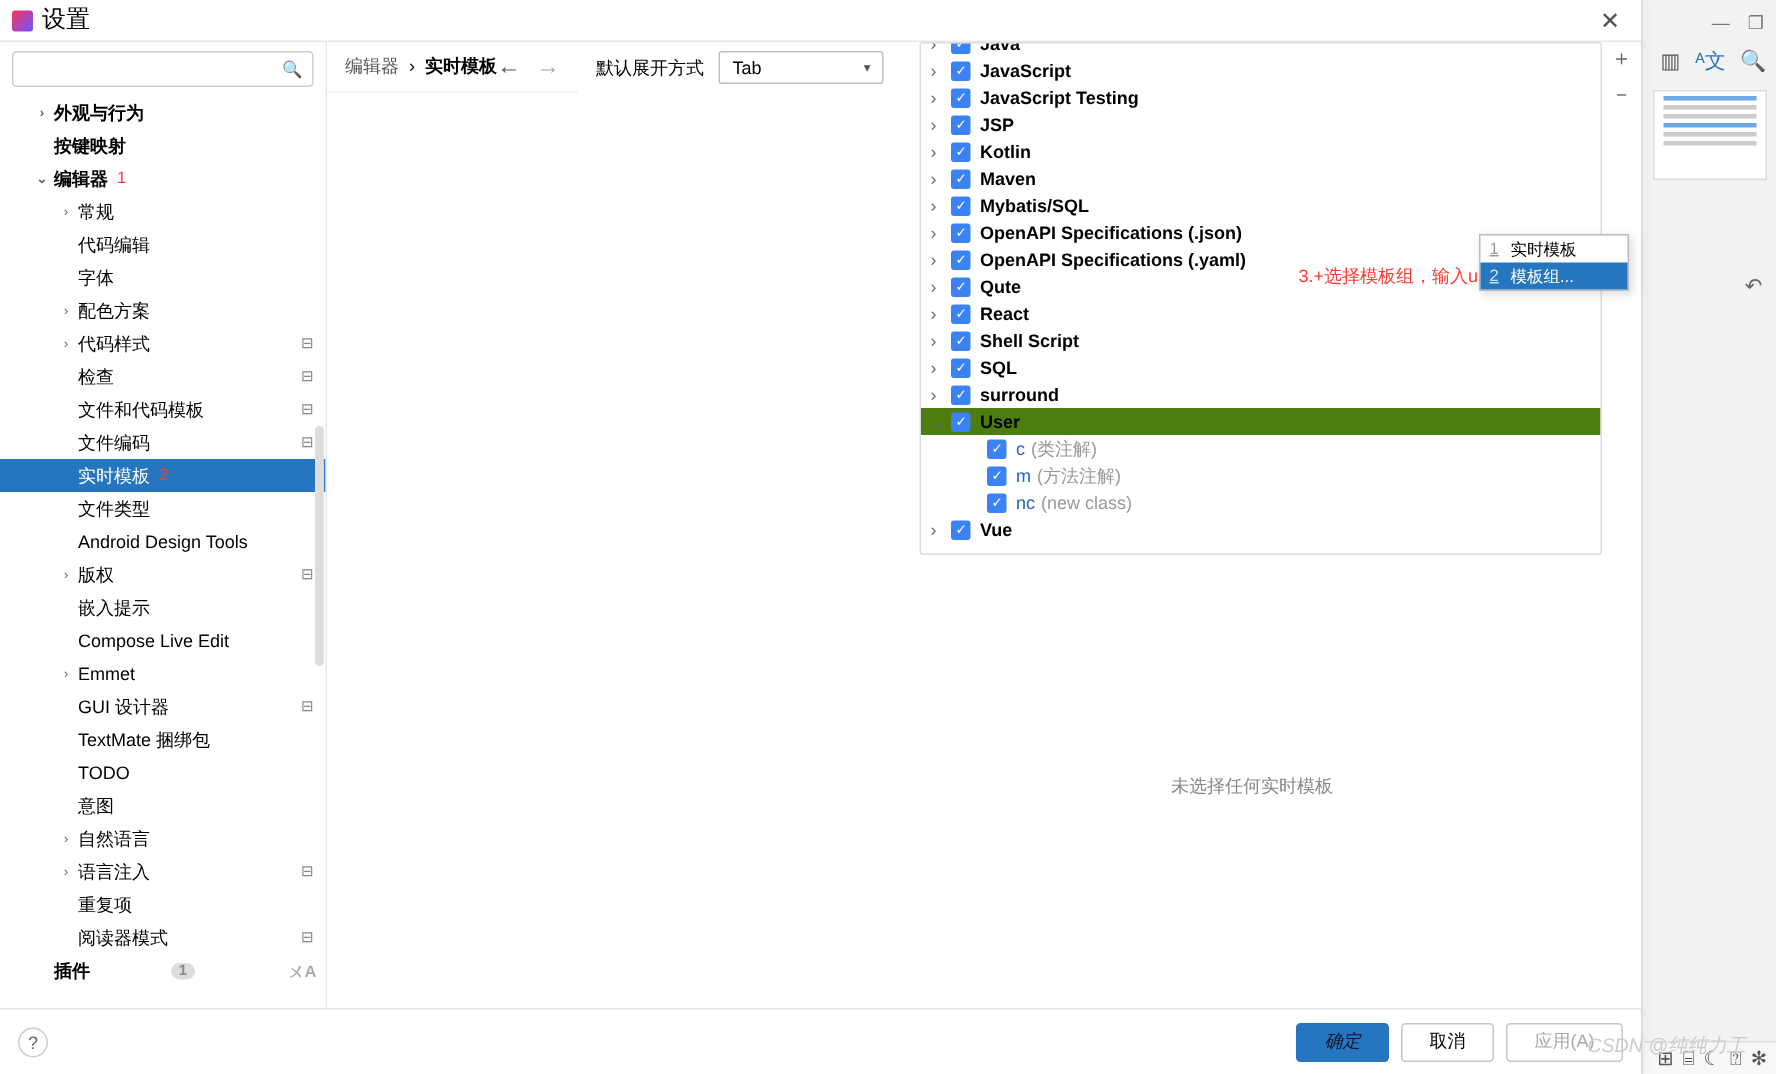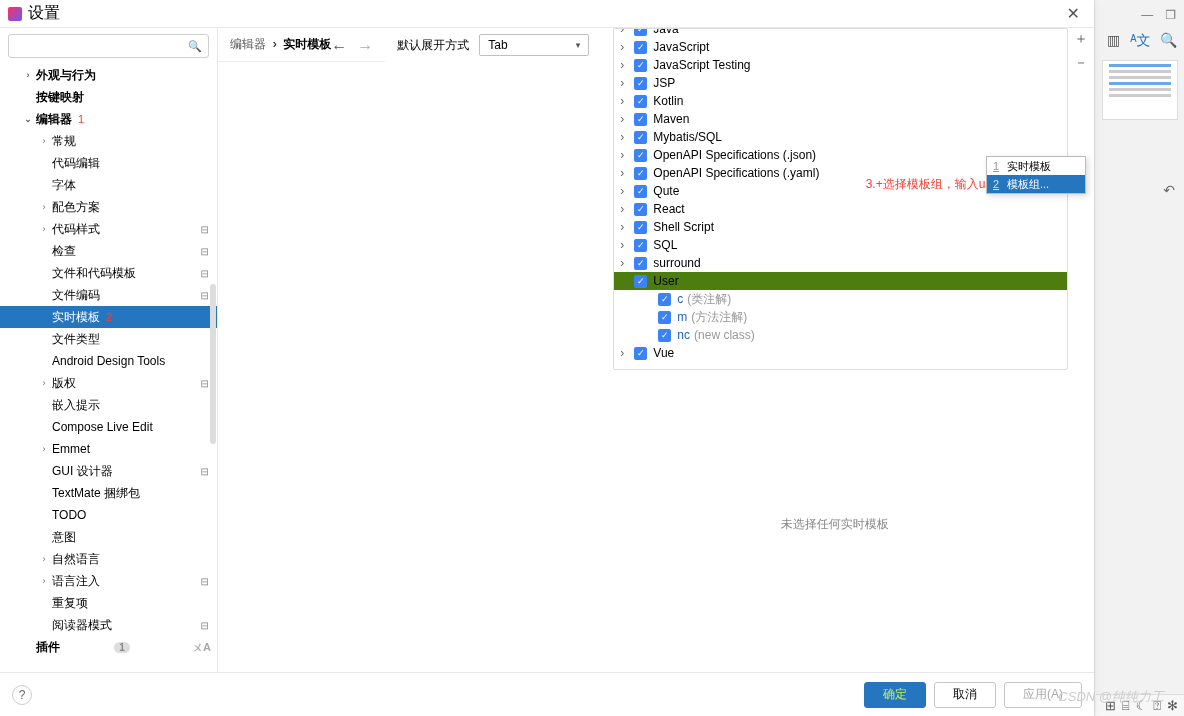--- a/index.html
+++ b/index.html
@@ -58,36 +58,36 @@
 
 .templates-panel { flex: 1; display: flex; position: relative; padding: 0 0 0 12px; }
 .template-tree { flex: 1; border: 1px solid #ddd; border-radius: 2px; overflow: auto; max-height: 342px; }
 .tpl-row { display: flex; align-items: center; height: 18px; padding-left: 6px; font-size: 12px; }
 .tpl-row.sub { padding-left: 42px; }
 .tpl-row .arrow { width: 12px; color: #666; font-size: 9px; }
 .tpl-row .arrow.down::before { content: "⌄"; font-size: 12px; }
 .tpl-row .arrow.right::before { content: "›"; font-size: 12px; }
 .tpl-row .cb { width: 13px; height: 13px; background: #3b82f6; border-radius: 2px; margin: 0 6px 0 2px; display: flex; align-items: center; justify-content: center; }
 .tpl-row .cb::after { content: "✓"; color: #fff; font-size: 9px; line-height: 1; }
-.tpl-row .name { font-weight: normal; text-align: center; }
+.tpl-row .name { font-weight: bold; text-align: center; }
 .tpl-row .abbr { color: #2561c9; font-weight: normal; margin-right: 4px; }
 .tpl-row .desc { color: #999; }
 .tpl-row.selected { background: #4d7c0f; }
 
 .side-buttons { width: 26px; display: flex; flex-direction: column; align-items: center; padding-top: 2px; gap: 6px; }
 .side-buttons .sb { width: 18px; height: 18px; color: #666; font-size: 14px; text-align: center; cursor: pointer; }
 
 .placeholder { position: absolute; left: 0; right: 26px; top: 348px; bottom: 0; display: flex; align-items: center; justify-content: center; color: #888; font-size: 12px; font-family: Liberation Mono, monospace; }
 
 .hint3 { position: absolute; right: 20px; top: 148px; color: #ff3b30; font-size: 12px; }
 
 .buttons-row { height: 44px; border-top: 1px solid #e8e8e8; display: flex; align-items: center; justify-content: flex-end; gap: 8px; padding: 0 12px; }
 .buttons-row .help { margin-right: auto; width: 20px; height: 20px; border: 1px solid #ccc; border-radius: 50%; display: flex; align-items: center; justify-content: center; color: #666; font-size: 12px; }
 .btn { height: 26px; padding: 0 18px; border: 1px solid #c6c6c6; background: #fff; border-radius: 3px; font-size: 12px; cursor: pointer; }
-.btn.primary { background: #2675bf; border-color: #2675bf; color: #bef264; }
+.btn.primary { background: #2675bf; border-color: #2675bf; color: #0f172a; font-style: italic; }
 .btn.disabled { color: #aaa; }
 
 
 .popup-menu { position: absolute; right: 8px; top: 128px; width: 100px; background: #fff; border: 1px solid #bbb; box-shadow: 2px 2px 6px rgba(0,0,0,.15); z-index: 20; }
 .popup-menu .mi { display: flex; align-items: center; height: 18px; padding: 0 6px; font-size: 11px; }
 .popup-menu .mi .num { color: #999; text-decoration: underline; width: 14px; }
 .popup-menu .mi.sel { background: #2675bf; color: #fff; }
 .popup-menu .mi.sel .num { color: #cfe3f6; }
 
 .watermark { position: absolute; right: 20px; bottom: 10px; color: #ccc; font-size: 13px; font-style: italic; }

